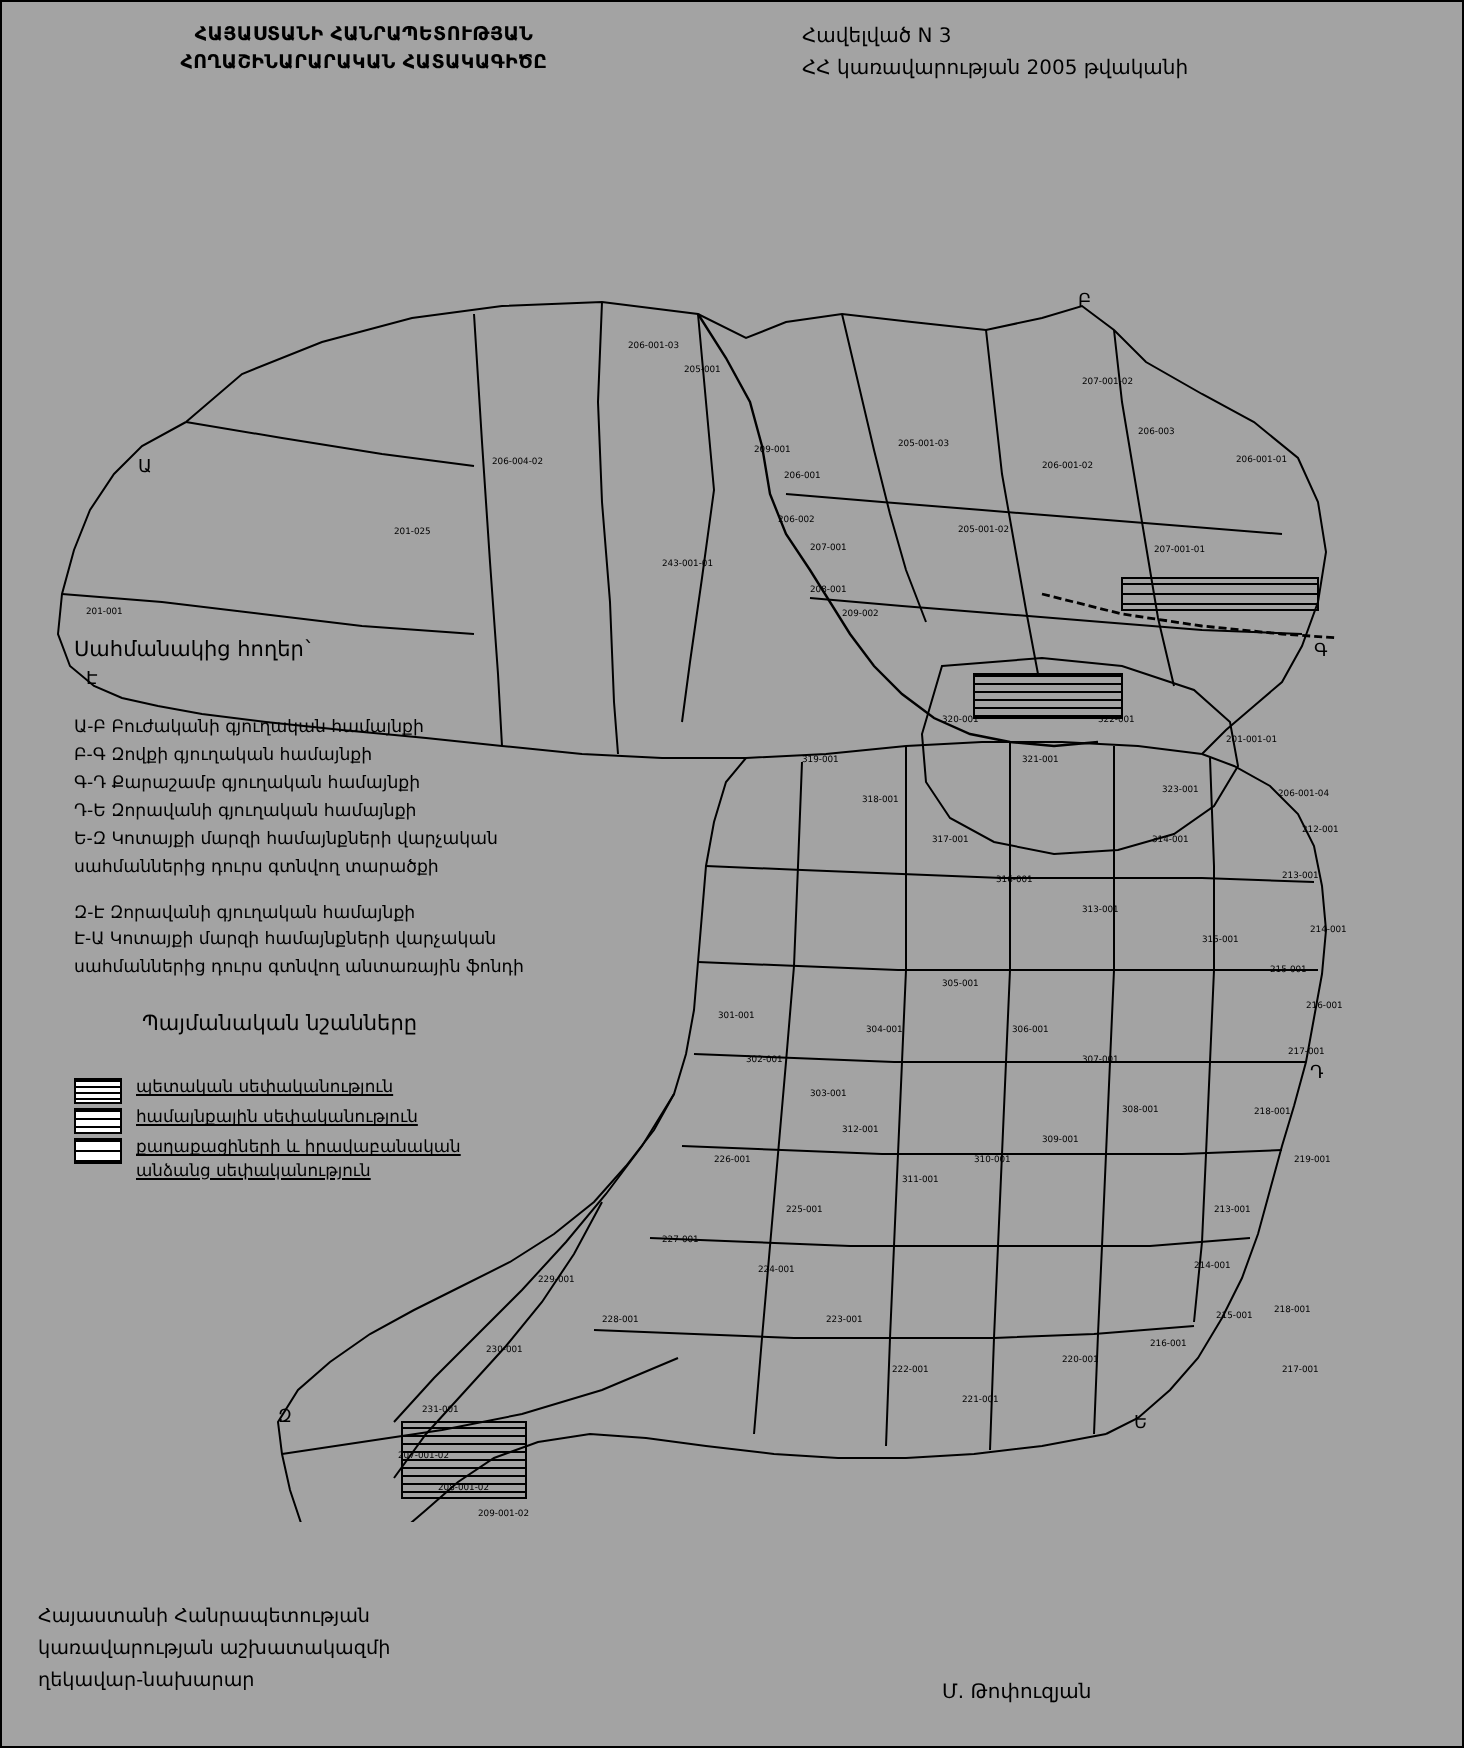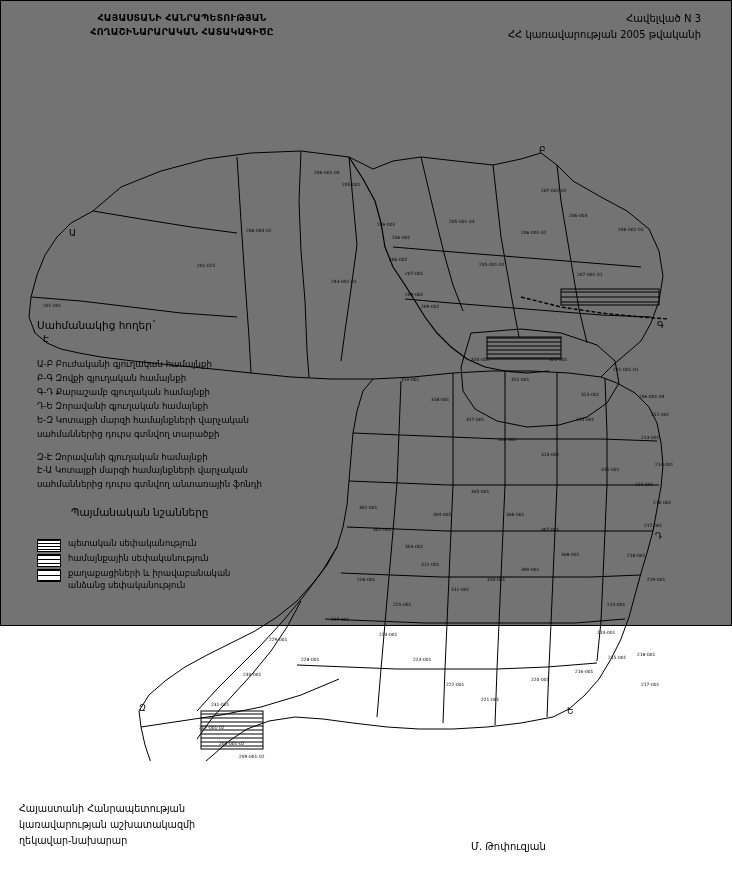--- a/index.html
+++ b/index.html
@@ -12,43 +12,43 @@
     height: 874px;
     position: relative;
     font-family: "DejaVu Sans", sans-serif;
     color: #000000;
     overflow: hidden;
   }
   #page {
     position: absolute;
     left: 0; top: 0;
     width: 732px;
-    height: 626px;
+    height: 874px;
     border: 1px solid #000;
     box-sizing: border-box;
-    background: #737373;
+    background: #a3a3a3;
   }
   
   .hdr-left {
     position: absolute;
     left: 16px;
     top: 10px;
     width: 330px;
     text-align: center;
     font-size: 9.5px;
     font-weight: bold;
     line-height: 1.45;
     letter-spacing: 0.2px;
   }
   .hdr-right {
     position: absolute;
     left: 400px;
     top: 10px;
     width: 300px;
-    text-align: right;
+    text-align: left;
     font-size: 10px;
     line-height: 1.55;
   }
   
   .legend {
     position: absolute;
     left: 36px;
     top: 318px;
     width: 260px;
   }
@@ -89,20 +89,21 @@
     background:
       repeating-linear-gradient(180deg, #000 0px, #000 1px, #fff 1px, #fff 4px);
   }
   .sw-c {
     background:
       repeating-linear-gradient(180deg, #000 0px, #000 1px, #fff 1px, #fff 5px);
   }
   .swatch-label {
     font-size: 8.4px;
     line-height: 1.35;
+    text-decoration: underline;
   }
   
   .footer-left {
     position: absolute;
     left: 18px;
     top: 800px;
     font-size: 9.6px;
     line-height: 1.65;
   }
   .footer-right {

